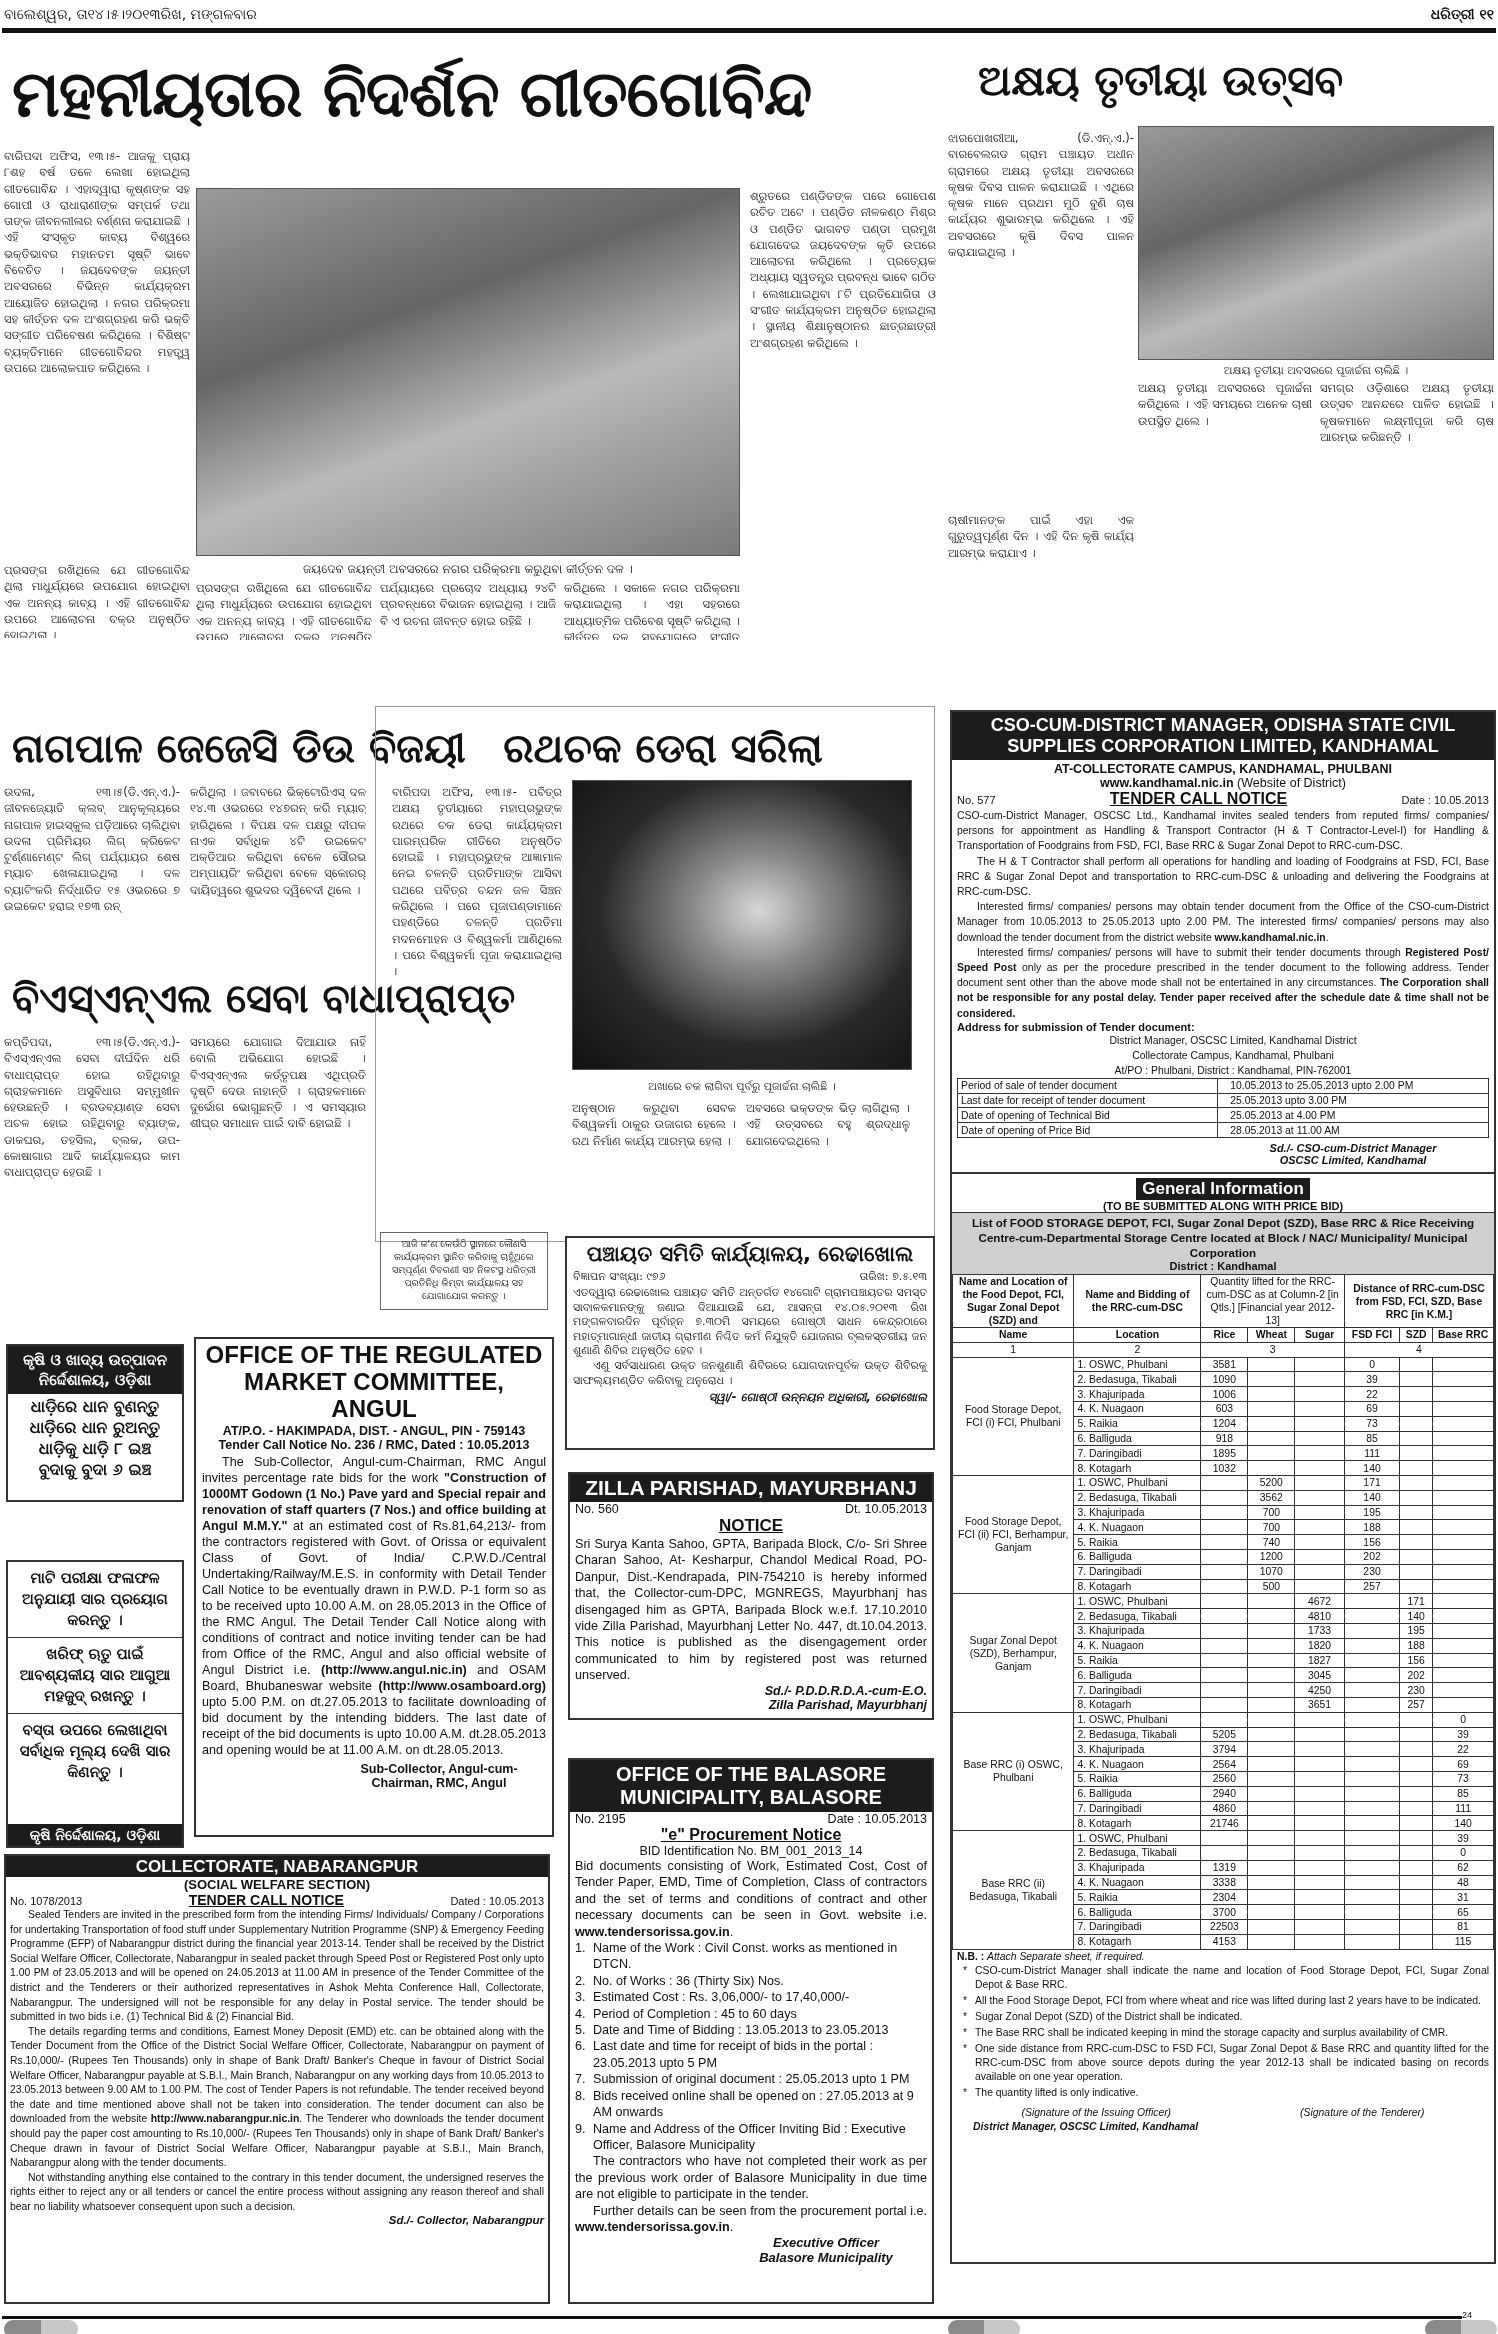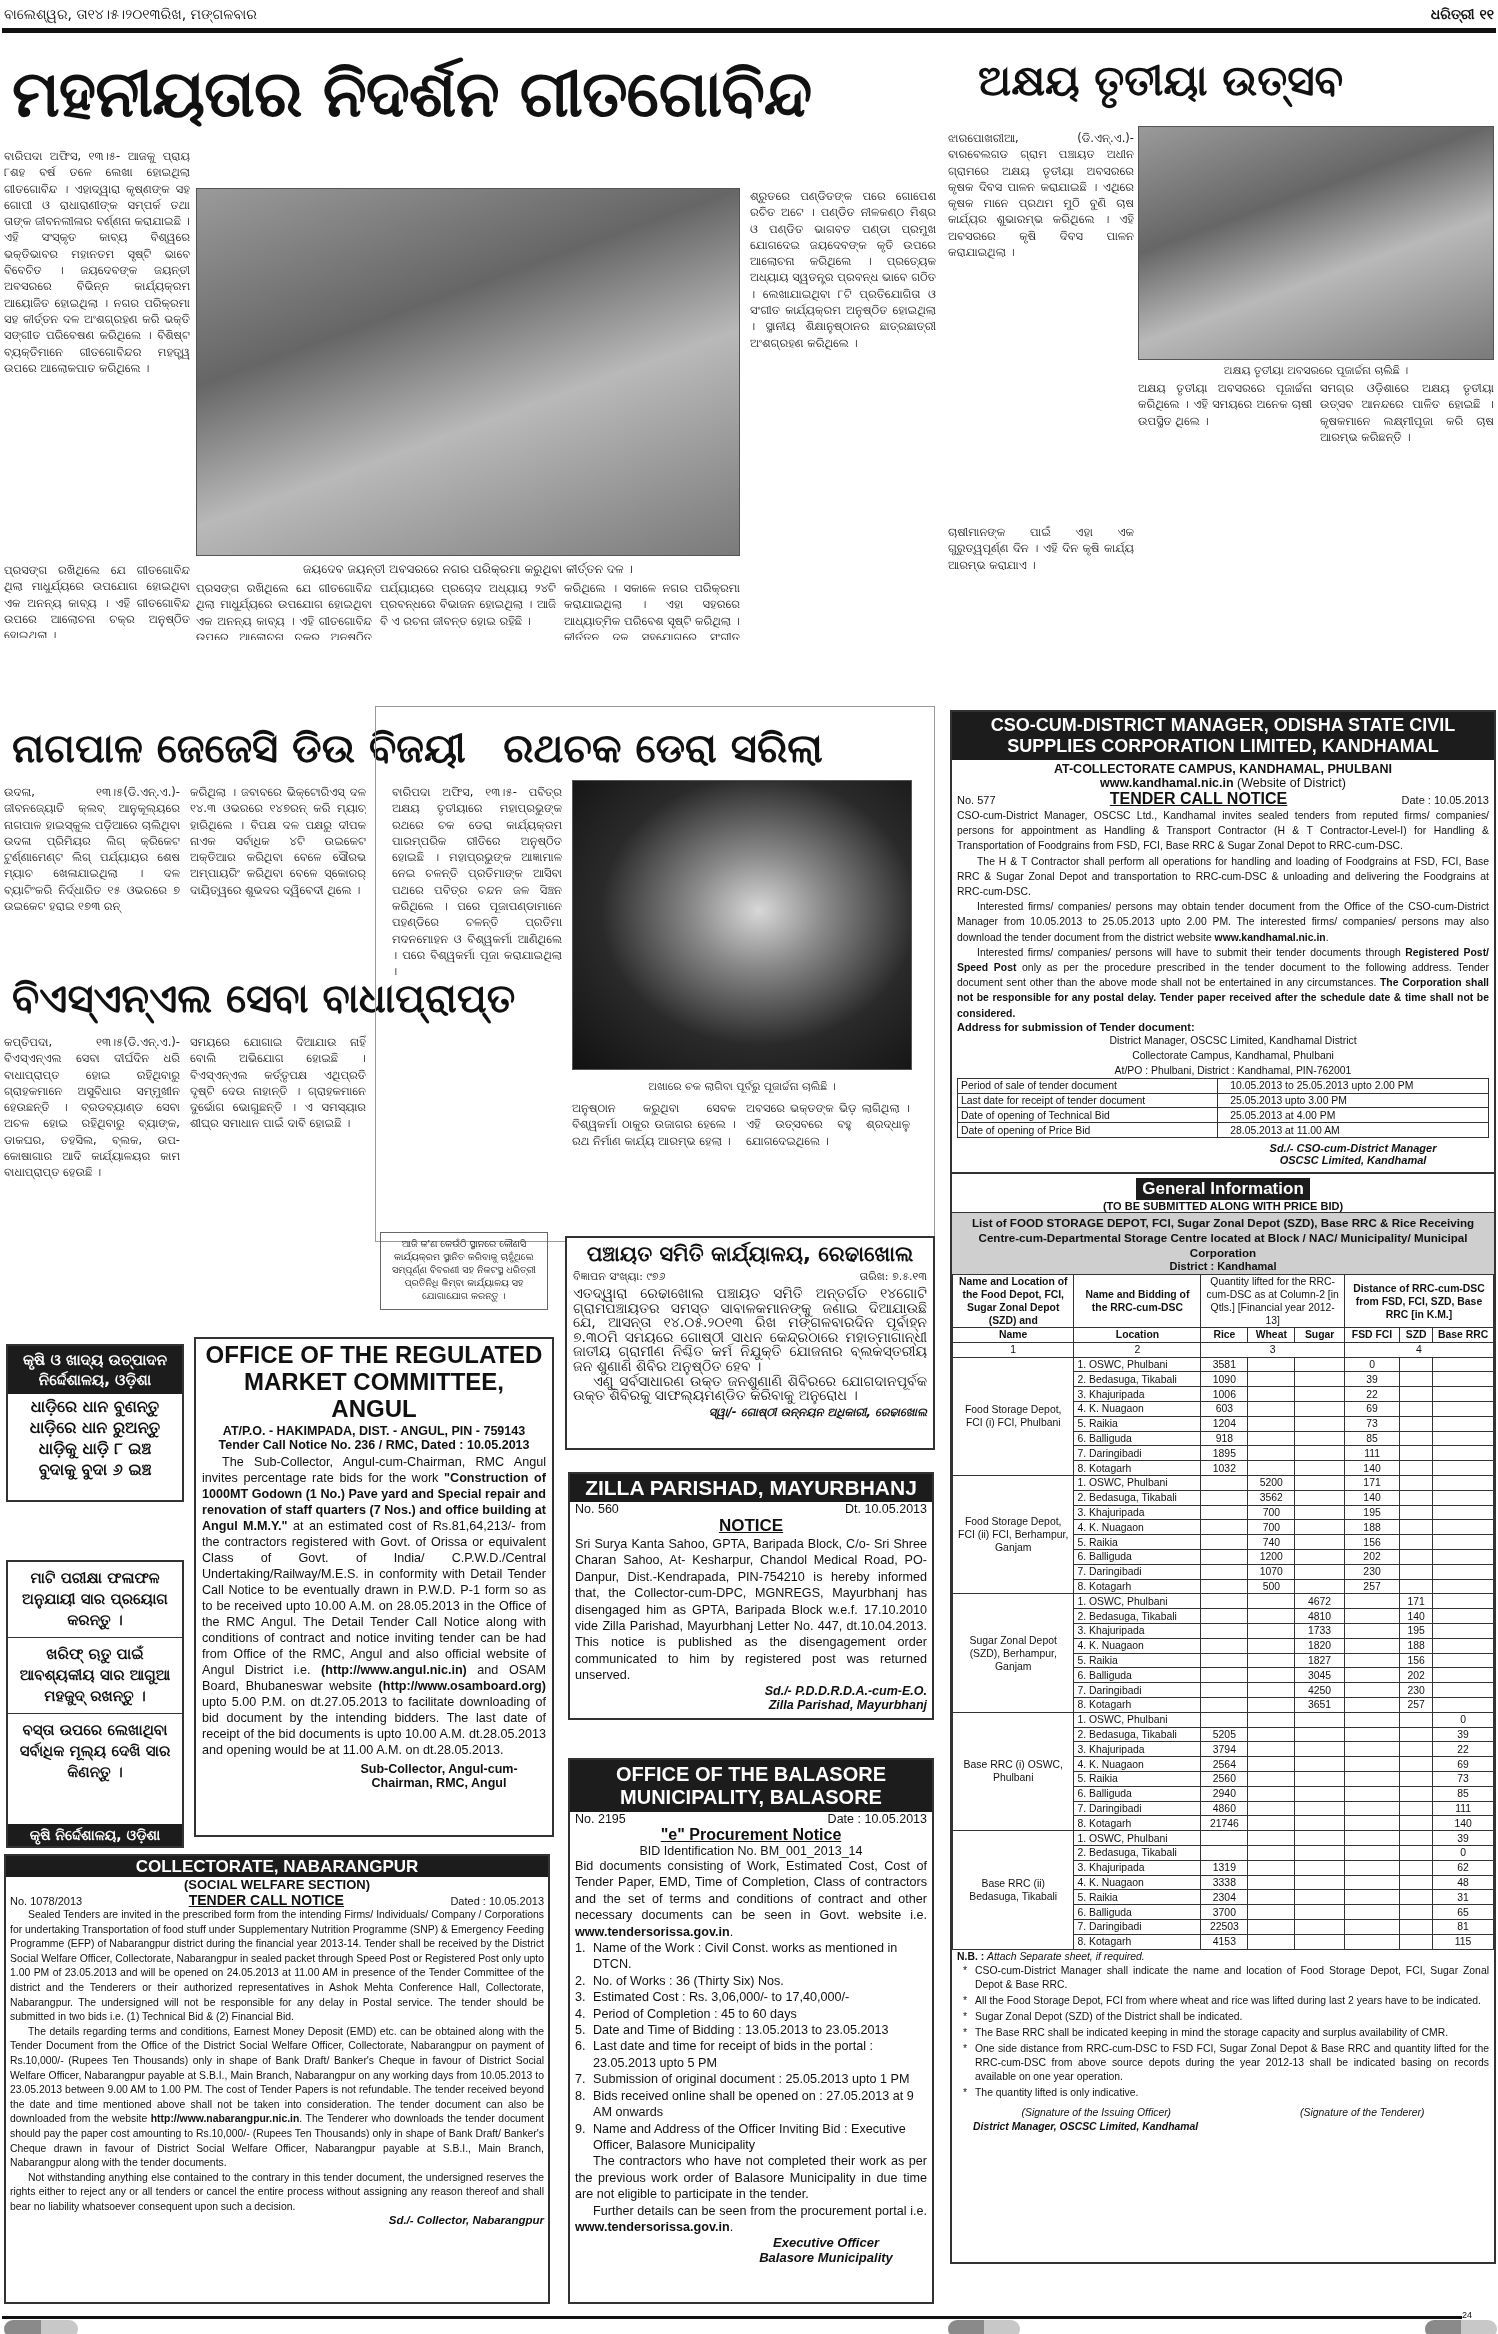--- a/index.html
+++ b/index.html
@@ -10,21 +10,21 @@
   .topbar .left { position: absolute; left: 4px; top: 6px; }
   .topbar .right { position: absolute; right: 4px; top: 6px; font-weight: bold; }
   .rule-thick { left: 2px; width: 1494px; height: 5px; background: #111; top: 28px; }
   .headline { font-weight: bold; color: #111; line-height: 1; white-space: nowrap; margin-left: 8px; }
   .body-text { font-size: 11.5px; line-height: 16.3px; text-align: justify; color: #222; }
   .photo { background: linear-gradient(160deg, #9a9a9a 0%, #666 35%, #b9b9b9 60%, #7a7a7a 100%); border: 1px solid #555; }
   .photo.night { background: radial-gradient(ellipse at 55% 45%, #d8d8d8 0%, #8a8a8a 25%, #2a2a2a 60%, #111 100%); }
   .caption { font-size: 12px; text-align: center; color: #222; }
   .box { border: 2px solid #333; background: #fff; }
   .black-head { background: #1c1c1c; color: #fff; font-weight: bold; text-align: center; }
-  .ad-text { font-size: 14px; line-height: 14.6px; text-align: justify; }
+  .ad-text { font-size: 11px; line-height: 14.6px; text-align: justify; }
   .ad-text b { font-weight: bold; }
   .center { text-align: center; }
   .u { text-decoration: underline; }
   table.t { border-collapse: collapse; width: 100%; font-size: 11px; }
   table.t td, table.t th { border: 1px solid #333; padding: 0 3px; height: 14.8px; line-height: 13px; }
   table.t th { font-weight: bold; text-align: center; }
   .num { text-align: center; }
   .foot-pill { height: 18px; border-radius: 9px; background: linear-gradient(90deg, #8a8a8a 0 50%, #c8c8c8 50% 100%); }
   ul.star { list-style: none; }
   ul.star li { padding-left: 18px; position: relative; margin-bottom: 2px; }
@@ -51,21 +51,21 @@
 <div class="abs body-text odia" style="left:564px; top:580px; width:176px; height:60px; overflow:hidden;">କରିଥିଲେ । ସକାଳେ ନଗର ପରିକ୍ରମା କରାଯାଇଥିଲା । ଏହା ସହରରେ ଆଧ୍ୟାତ୍ମିକ ପରିବେଶ ସୃଷ୍ଟି କରିଥିଲା । କୀର୍ତ୍ତନ ଦଳ ସହଯୋଗରେ ସଂଗୀତ ପରିବେଷଣ କରାଯାଇଥିଲା ।</div>
 <div class="abs body-text odia" style="left:750px; top:188px; width:186px; height:390px; overflow:hidden;">ଶ୍ରୁତରେ ପଣ୍ଡିତଙ୍କ ପରେ ଗୋପେଶ ରଚିତ ଅଟେ । ପଣ୍ଡିତ ନୀଳକଣ୍ଠ ମିଶ୍ର ଓ ପଣ୍ଡିତ ଭାଗବତ ପଣ୍ଡା ପ୍ରମୁଖ ଯୋଗଦେଇ ଜୟଦେବଙ୍କ କୃତି ଉପରେ ଆଲୋଚନା କରିଥିଲେ । ପ୍ରତ୍ୟେକ ଅଧ୍ୟାୟ ସ୍ୱତନ୍ତ୍ର ପ୍ରବନ୍ଧ ଭାବେ ଗଠିତ । ଲେଖାଯାଇଥିବା ୮ଟି ପ୍ରତିଯୋଗିତା ଓ ସଂଗୀତ କାର୍ଯ୍ୟକ୍ରମ ଅନୁଷ୍ଠିତ ହୋଇଥିଲା । ସ୍ଥାନୀୟ ଶିକ୍ଷାନୁଷ୍ଠାନର ଛାତ୍ରଛାତ୍ରୀ ଅଂଶଗ୍ରହଣ କରିଥିଲେ ।</div>
 <div class="abs body-text odia" style="left:4px; top:562px; width:186px; height:76px; overflow:hidden;">ପ୍ରସଙ୍ଗ ରଖିଥିଲେ ଯେ ଗୀତଗୋବିନ୍ଦ ଥିଲା ମାଧୁର୍ଯ୍ୟରେ ଉପଯୋଗ ହୋଇଥିବା ଏକ ଅନନ୍ୟ କାବ୍ୟ । ଏହି ଗୀତଗୋବିନ୍ଦ ଉପରେ ଆଲୋଚନା ଚକ୍ର ଅନୁଷ୍ଠିତ ହୋଇଥିଲା ।</div>
 
 <div class="abs headline odia" style="left:970px; top:60px; font-size:42px;">ଅକ୍ଷୟ ତୃତୀୟା ଉତ୍ସବ</div>
 <div class="abs body-text odia" style="left:948px; top:130px; width:186px; height:358px; overflow:hidden;">ଝାରପୋଖରୀଆ, (ଡି.ଏନ୍.ଏ.)- ବାରବେଲଗଡ ଗ୍ରାମ ପଞ୍ଚାୟତ ଅଧୀନ ଗ୍ରାମରେ ଅକ୍ଷୟ ତୃତୀୟା ଅବସରରେ କୃଷକ ଦିବସ ପାଳନ କରାଯାଇଛି । ଏଥିରେ କୃଷକ ମାନେ ପ୍ରଥମ ମୁଠି ବୁଣି ଚାଷ କାର୍ଯ୍ୟର ଶୁଭାରମ୍ଭ କରିଥିଲେ । ଏହି ଅବସରରେ କୃଷି ଦିବସ ପାଳନ କରାଯାଇଥିଲା ।</div>
 <div class="abs photo" style="left:1138px; top:126px; width:356px; height:234px;"></div>
 <div class="abs caption odia" style="left:1138px; top:364px; width:356px; font-size:11px;">ଅକ୍ଷୟ ତୃତୀୟା ଅବସରରେ ପୂଜାର୍ଚ୍ଚନା ଚାଲିଛି ।</div>
 <div class="abs body-text odia" style="left:1138px; top:380px; width:174px; height:310px; overflow:hidden;">ଅକ୍ଷୟ ତୃତୀୟା ଅବସରରେ ପୂଜାର୍ଚ୍ଚନା କରିଥିଲେ । ଏହି ସମୟରେ ଅନେକ ଚାଷୀ ଉପସ୍ଥିତ ଥିଲେ ।</div>
 <div class="abs body-text odia" style="left:1320px; top:380px; width:174px; height:310px; overflow:hidden;">ସମଗ୍ର ଓଡ଼ିଶାରେ ଅକ୍ଷୟ ତୃତୀୟା ଉତ୍ସବ ଆନନ୍ଦରେ ପାଳିତ ହୋଇଛି । କୃଷକମାନେ ଲକ୍ଷ୍ମୀପୂଜା କରି ଚାଷ ଆରମ୍ଭ କରିଛନ୍ତି ।</div>
-<div class="abs body-text odia" style="left:948px; top:524px; width:186px; height:194px; overflow:hidden;">ଚାଷୀମାନଙ୍କ ପାଇଁ ଏହା ଏକ ଗୁରୁତ୍ୱପୂର୍ଣ୍ଣ ଦିନ । ଏହି ଦିନ କୃଷି କାର୍ଯ୍ୟ ଆରମ୍ଭ କରାଯାଏ ।</div>
+<div class="abs body-text odia" style="left:948px; top:512px; width:186px; height:194px; overflow:hidden;">ଚାଷୀମାନଙ୍କ ପାଇଁ ଏହା ଏକ ଗୁରୁତ୍ୱପୂର୍ଣ୍ଣ ଦିନ । ଏହି ଦିନ କୃଷି କାର୍ଯ୍ୟ ଆରମ୍ଭ କରାଯାଏ ।</div>
 
 <div class="abs headline odia" style="left:4px; top:728px; font-size:40px;">ନାଗପାଳ ଜେଜେସି ଡିଉ ବିଜୟୀ</div>
 <div class="abs body-text odia" style="left:4px; top:784px; width:176px; height:180px; overflow:hidden;">ଉଦଳା, ୧୩।୫(ଡି.ଏନ୍.ଏ.)- ଜୀବନଜ୍ୟୋତି କ୍ଲବ୍ ଆନୁକୂଲ୍ୟରେ ନାଗପାଳ ହାଇସ୍କୁଲ ପଡ଼ିଆରେ ଚାଲିଥିବା ଉଦଳା ପ୍ରିମିୟର ଲିଗ୍ କ୍ରିକେଟ ଟୁର୍ଣ୍ଣାମେଣ୍ଟ ଲିଗ୍ ପର୍ଯ୍ୟାୟର ଶେଷ ମ୍ୟାଚ ଖେଳାଯାଇଥିଲା । ଦଳ ବ୍ୟାଟିଂକରି ନିର୍ଦ୍ଧାରିତ ୧୫ ଓଭରରେ ୭ ଉଇକେଟ ହରାଇ ୧୭୩ ରନ୍</div>
 <div class="abs body-text odia" style="left:190px; top:784px; width:176px; height:180px; overflow:hidden;">କରିଥିଲା । ଜବାବରେ ଭିକ୍ଟୋରିଏସ୍ ଦଳ ୧୪.୩ ଓଭରରେ ୧୪୭ରନ୍ କରି ମ୍ୟାଚ୍ ହାରିଥିଲେ । ବିପକ୍ଷ ଦଳ ପକ୍ଷରୁ ଦୀପକ ନାଏକ ସର୍ବାଧିକ ୪ଟି ଉଇକେଟ ଅକ୍ତିଆର କରିଥିବା ବେଳେ ସୌରଭ ଅମ୍ପାୟରିଂ କରିଥିବା ବେଳେ ସ୍କୋରର୍ ଦାୟିତ୍ୱରେ ଶୁଭଦର ଦ୍ୱିବେଦୀ ଥିଲେ ।</div>
 
 <div class="abs headline odia" style="left:4px; top:978px; font-size:40px;">ବିଏସ୍ଏନ୍ଏଲ ସେବା ବାଧାପ୍ରାପ୍ତ</div>
 <div class="abs body-text odia" style="left:4px; top:1034px; width:176px; height:260px; overflow:hidden;">କପ୍ତିପଦା, ୧୩।୫(ଡି.ଏନ୍.ଏ.)- ବିଏସ୍ଏନ୍ଏଲ ସେବା ଦୀର୍ଘଦିନ ଧରି ବାଧାପ୍ରାପ୍ତ ହୋଇ ରହିଥିବାରୁ ଗ୍ରାହକମାନେ ଅସୁବିଧାର ସମ୍ମୁଖୀନ ହେଉଛନ୍ତି । ବ୍ରଡବ୍ୟାଣ୍ଡ ସେବା ଅଚଳ ହୋଇ ରହିଥିବାରୁ ବ୍ୟାଙ୍କ, ଡାକଘର, ତହସିଲ, ବ୍ଲକ, ଉପ-କୋଷାଗାର ଆଦି କାର୍ଯ୍ୟାଳୟର କାମ ବାଧାପ୍ରାପ୍ତ ହେଉଛି ।</div>
 <div class="abs body-text odia" style="left:190px; top:1034px; width:176px; height:180px; overflow:hidden;">ସମୟରେ ଯୋଗାଇ ଦିଆଯାଉ ନାହିଁ ବୋଲି ଅଭିଯୋଗ ହୋଇଛି । ବିଏସ୍ଏନ୍ଏଲ କର୍ତ୍ତୃପକ୍ଷ ଏଥିପ୍ରତି ଦୃଷ୍ଟି ଦେଉ ନାହାନ୍ତି । ଗ୍ରାହକମାନେ ଦୁର୍ଭୋଗ ଭୋଗୁଛନ୍ତି । ଏ ସମସ୍ୟାର ଶୀଘ୍ର ସମାଧାନ ପାଇଁ ଦାବି ହୋଇଛି ।</div>
 
 <div class="abs" style="left:375px; top:706px; width:560px; height:536px; border:1px solid #999;"></div>

